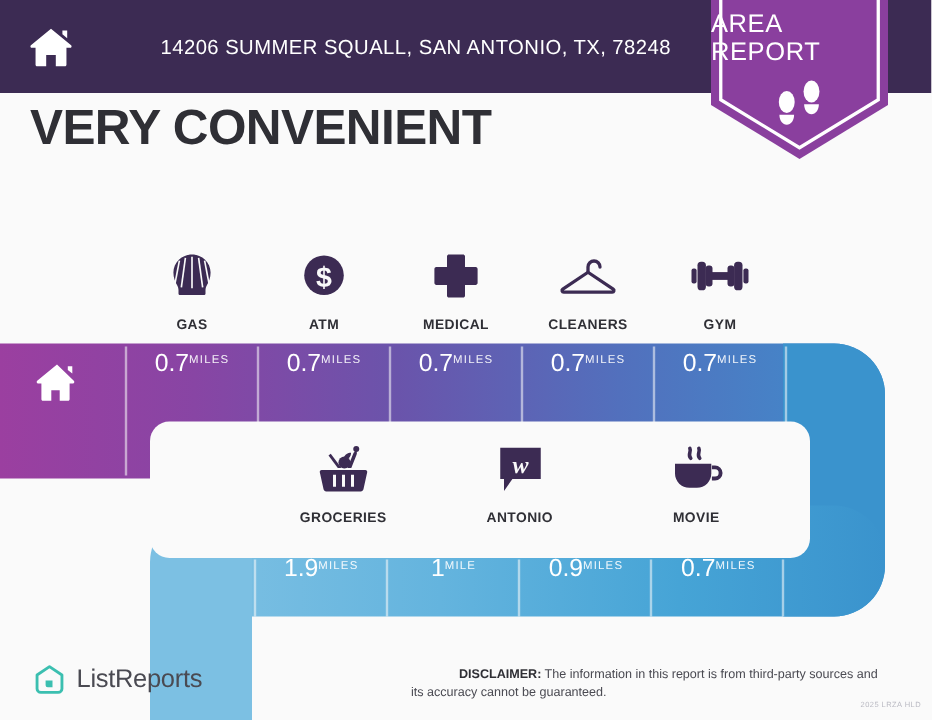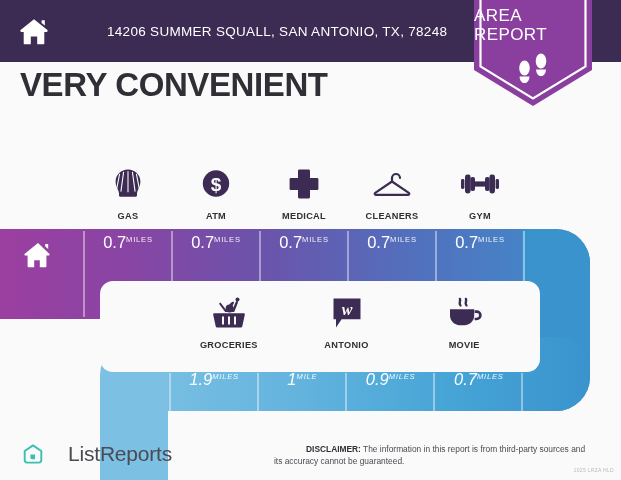--- a/index.html
+++ b/index.html
@@ -67,35 +67,35 @@
 
   
   .white-card {
     position:absolute; left:100px; top:281px; width:440px; height:91px;
     background:#fafafa; border-radius:13px; z-index:3;
   }
 
   
   .dist-row { position:absolute; display:flex; z-index:4; }
   .dist-row1 { left:84px; top:234px; width:440px; height:44px; }
-  .dist-row2 { left:170px; top:371px; width:353px; height:44px;font-style:italic; }
+  .dist-row2 { left:170px; top:371px; width:353px; height:44px; }
   .dist-cell {
     flex:1; display:flex; flex-direction:row; align-items:flex-start; justify-content:center;
     color:#ffffff;
   }
   .dist-val { font-size:16.5px; font-weight:400; line-height:17px; }
   .dist-unit { font-size:7.6px; letter-spacing:.8px; margin-top:1px; opacity:.92; }
 
   .home-marker {
     position:absolute; left:22px; top:240px; width:32px; height:30px; z-index:4;
   }
 
   
   .logo { position:absolute; left:22px; top:442px; display:flex; align-items:center; z-index:5; }
-  .logo-text { margin-left:24px; font-size:21px; color:#4a4a52; letter-spacing:-.2px; }
+  .logo-text { margin-left:7px; font-size:17px; color:#4a4a52; letter-spacing:-.2px; }
   .disclaimer {
     position:absolute; left:274px; top:444px; width:318px;
     font-size:8.4px; line-height:11.5px; color:#4a4a52; z-index:5;
   }
   .disclaimer b { color:#2f2f35;margin-left:32px; }
   .copyright {
     position:absolute; right:7px; top:467px; font-size:5px; color:#b9b9c2;
     letter-spacing:.3px; z-index:5;
   }
 </style>

